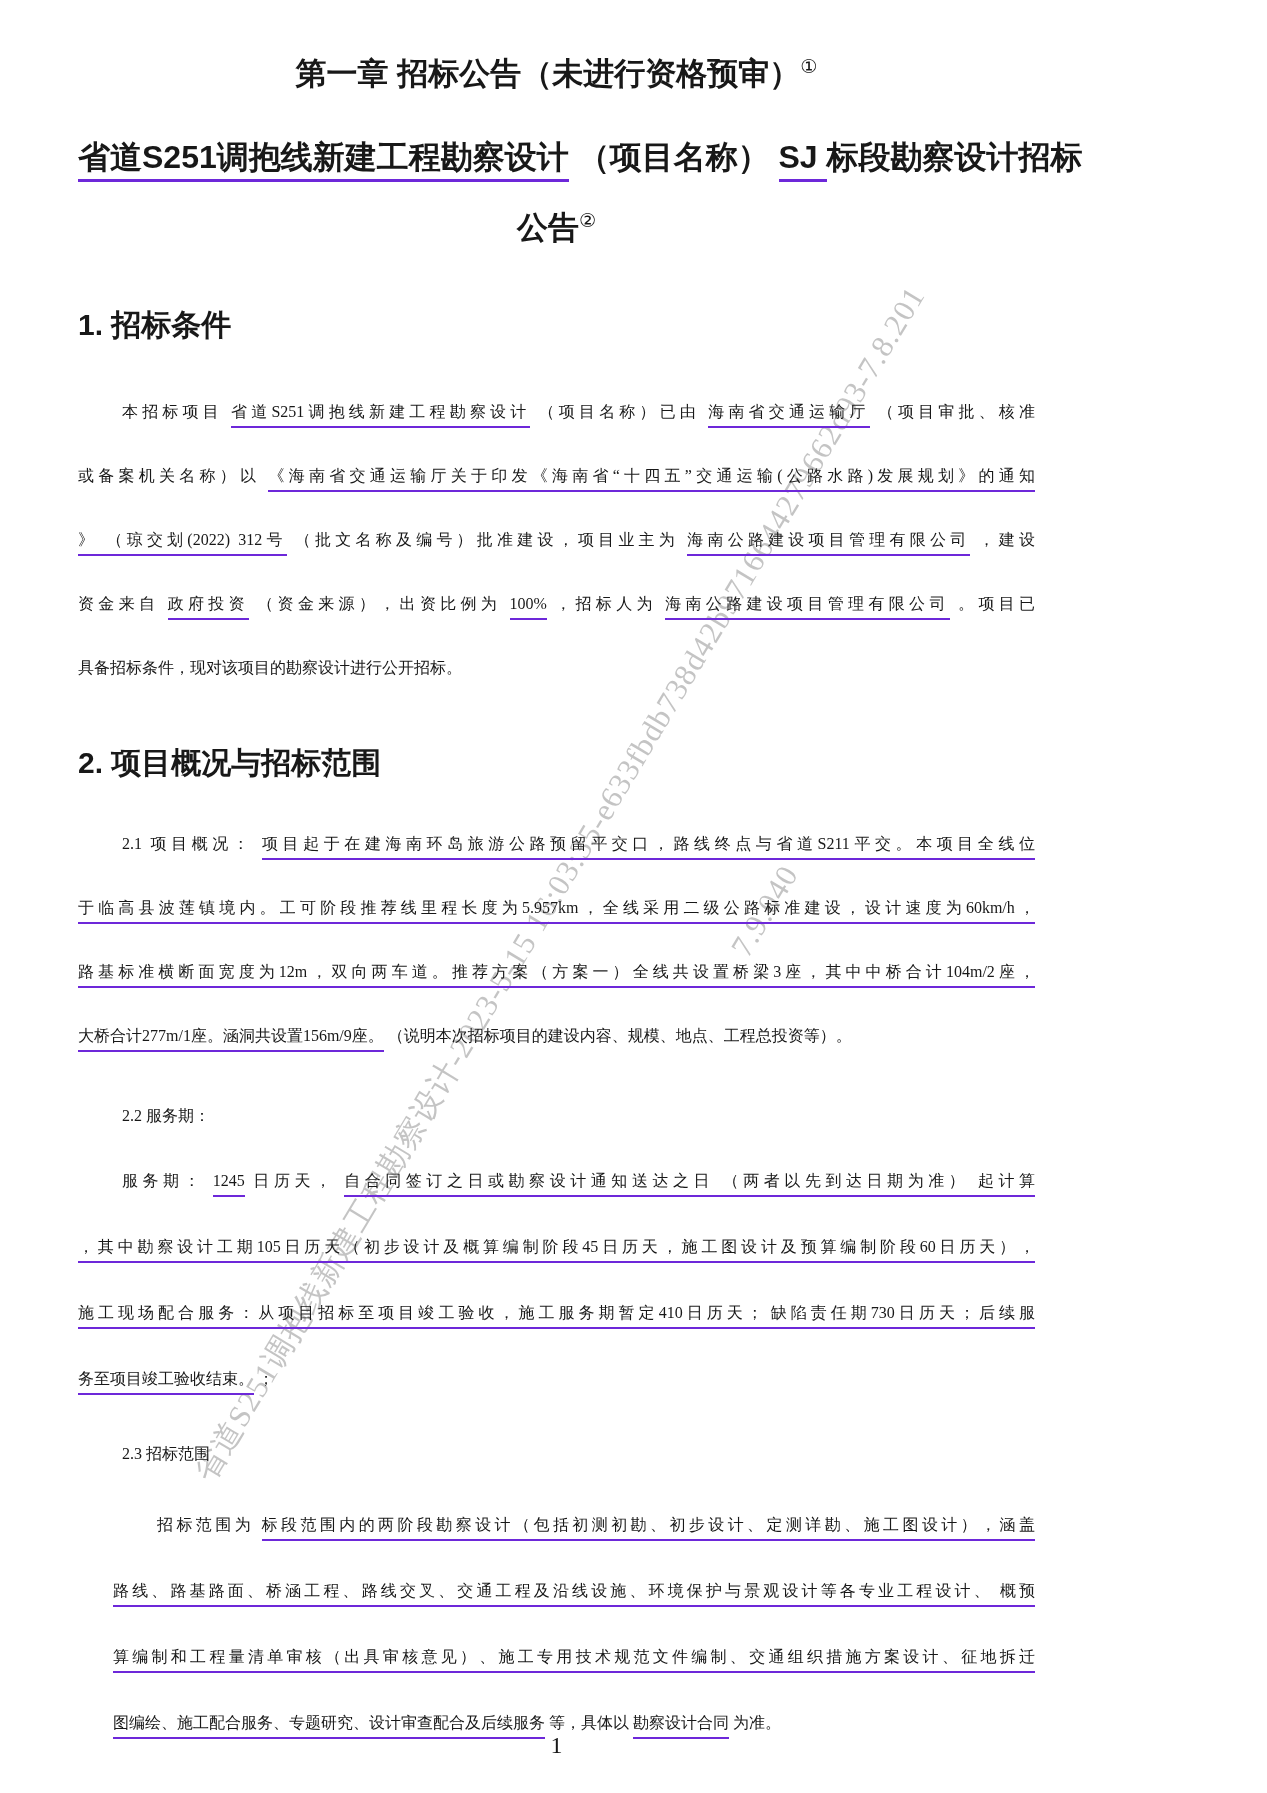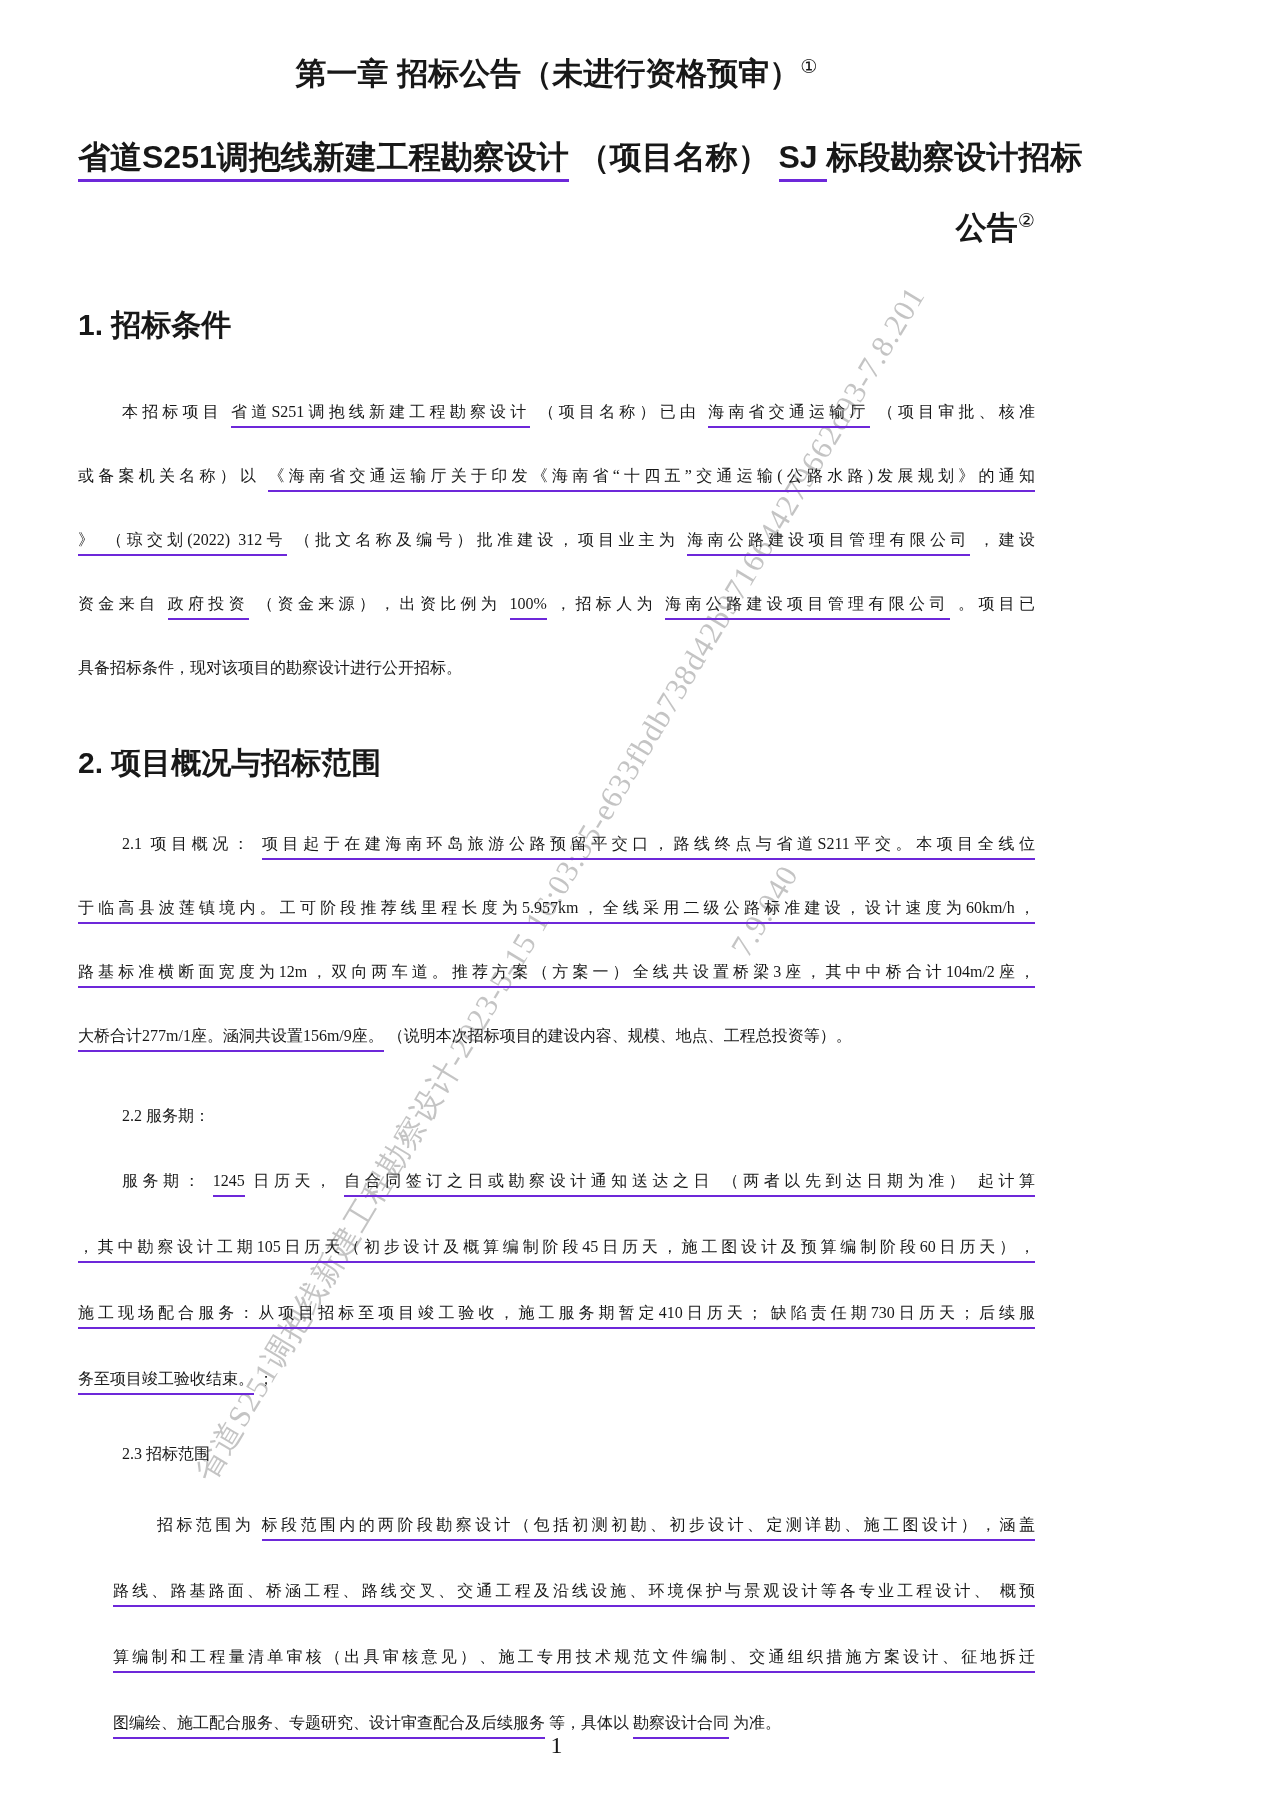--- a/index.html
+++ b/index.html
@@ -35,21 +35,21 @@
   
   .content{
     position:absolute;left:78px;top:45px;width:957px;z-index:1;
   }
   .h{
     font-family:"Liberation Sans","DejaVu Sans",sans-serif;
     font-weight:bold;
     white-space:nowrap;
   }
   .h.t1{font-size:31px;line-height:44px;text-align:center;}
-  .h.t3{font-size:31px;line-height:46px;text-align:right;}
+  .h.t3{font-size:31px;line-height:46px;text-align:center;}
   .h.h1{font-size:30px;line-height:42px;text-align:left;}
   .sup{font-size:0.62em;vertical-align:super;font-weight:normal;}
   .para{--pitch:64px;}
   .line{
     font-size:16px;
     height:var(--pitch);
     line-height:var(--pitch);
     white-space:nowrap;
     text-align:left;
   }

